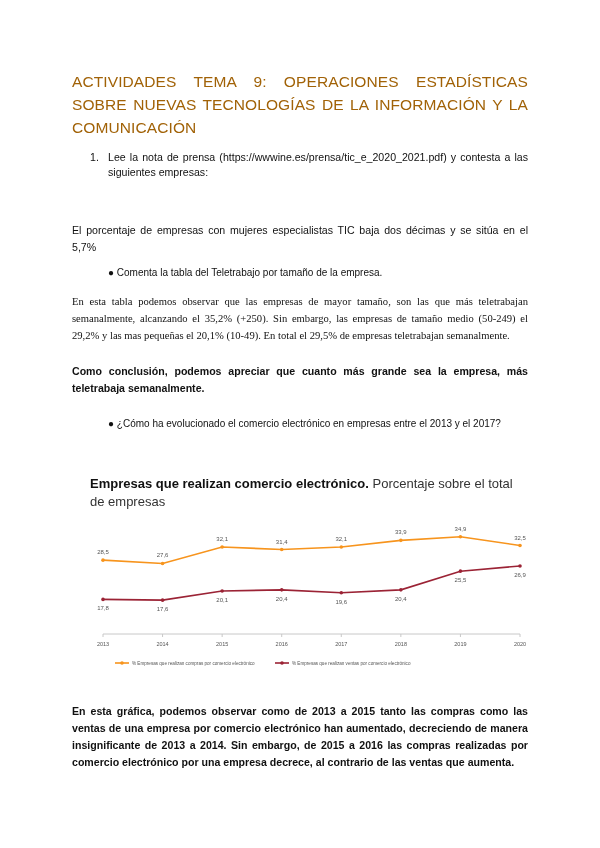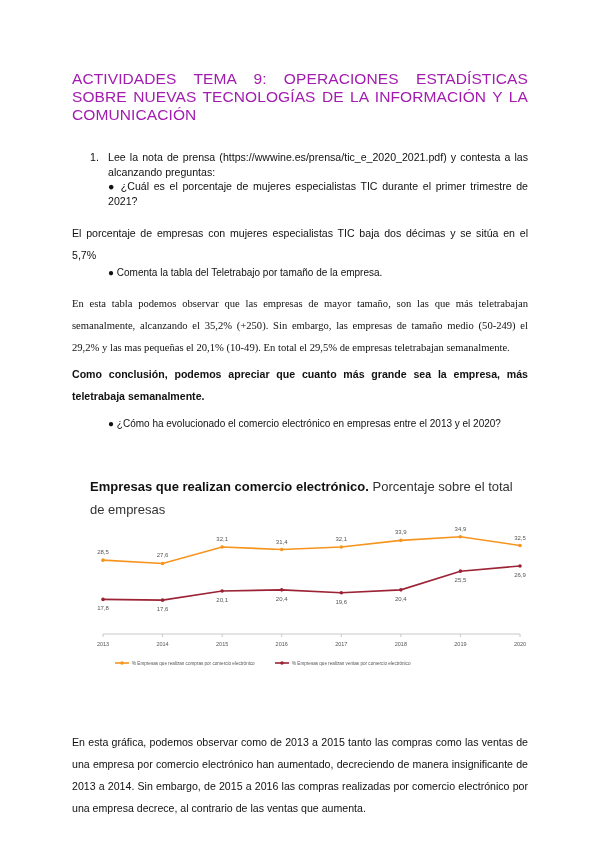--- a/index.html
+++ b/index.html
@@ -1,51 +1,50 @@
 <!DOCTYPE html>
 <html><head>
 <meta charset="utf-8">
 <style>
   html, body { margin: 0; padding: 0; background: #ffffff; }
   body { width: 600px; height: 848px; position: relative; overflow: hidden; font-family: "Liberation Sans", sans-serif; color: #111111; }
-  .page-title { position: absolute; left: 72px; top: 70px; width: 456px; font-size: 15.5px; line-height: 18px; color: #a21caf; text-align: justify; text-align-last: left; letter-spacing: 0.1px; }
-  .para { position: absolute; left: 72px; width: 456px; font-size: 10.6px; line-height: 22px; text-align: justify; }
+  .page-title { position: absolute; left: 72px; top: 70px; width: 456px; font-size: 15.5px; line-height: 23px; color: #a16207; text-align: justify; text-align-last: left; letter-spacing: 0.1px; }
+  .para { position: absolute; left: 72px; width: 456px; font-size: 10.6px; line-height: 17px; text-align: justify; }
   .list { position: absolute; left: 90px; top: 150px; width: 438px; font-size: 10.6px; line-height: 14.6px; }
   .list-num { position: absolute; left: 0; top: 0; }
   .list-body { margin-left: 18px; text-align: justify; }
   .bullet-line { text-align: justify; }
   .bullet-q { position: absolute; left: 108px; font-size: 10px; line-height: 14.6px; width: 420px; text-align: justify; }
-  .chart-title { position: absolute; left: 90px; top: 475px; width: 440px; font-size: 13px; line-height: 23px; color: #1a1a1a; }
+  .chart-title { position: absolute; left: 90px; top: 475px; width: 440px; font-size: 13px; line-height: 18px; color: #1a1a1a; }
   .chart-title b { font-weight: bold; color: #111; }
   .chart-title span.sub { color: #333; }
   svg#chart { position: absolute; left: 85px; top: 510px; width: 450px; height: 165px; }
   svg text { font-family: "Liberation Sans", sans-serif; }
 </style>
 </head>
 <body>
 
 <div class="page-title">ACTIVIDADES TEMA 9: OPERACIONES ESTADÍSTICAS SOBRE NUEVAS TECNOLOGÍAS DE LA INFORMACIÓN Y LA COMUNICACIÓN</div>
 
 <div class="list">
   <span class="list-num">1.</span>
   <div class="list-body">
-    <div>Lee la nota de prensa (https://wwwine.es/prensa/tic_e_2020_2021.pdf) y contesta a las alcanzando preguntas:</div>
-    <div class="bullet-line">● ¿Cuál es el porcentaje de mujeres especialistas TIC durante el primer trimestre de 2021?</div>
+    <div>Lee la nota de prensa (https://wwwine.es/prensa/tic_e_2020_2021.pdf) y contesta a las siguientes empresas:</div>
   </div>
 </div>
 
 <div class="para" style="top:222px;">El porcentaje de empresas con mujeres especialistas TIC baja dos décimas y se sitúa en el 5,7%</div>
 
 <div class="bullet-q" style="top:266px;">● Comenta la tabla del Teletrabajo por tamaño de la empresa.</div>
 
 <div class="para" style="top:293px;font-family:Liberation Serif, serif;">En esta tabla podemos observar que las empresas de mayor tamaño, son las que más teletrabajan semanalmente, alcanzando el 35,2% (+250). Sin embargo, las empresas de tamaño medio (50-249) el 29,2% y las mas pequeñas el 20,1% (10-49). En total el 29,5% de empresas teletrabajan semanalmente.</div>
 
 <div class="para" style="top:363px;font-weight:bold;">Como conclusión, podemos apreciar que cuanto más grande sea la empresa, más teletrabaja semanalmente.</div>
 
-<div class="bullet-q" style="top:417px;">● ¿Cómo ha evolucionado el comercio electrónico en empresas entre el 2013 y el 2020?</div>
+<div class="bullet-q" style="top:417px;">● ¿Cómo ha evolucionado el comercio electrónico en empresas entre el 2013 y el 2017?</div>
 
 <div class="chart-title">
   <b>Empresas que realizan comercio electrónico.</b>
   <span class="sub">Porcentaje sobre el total de empresas</span>
 </div>
 
 <svg id="chart" viewBox="0 0 450 165">
     <line x1="18" y1="124" x2="435" y2="124" stroke="#c8c8c8" stroke-width="1"></line>
     <line x1="18" y1="124" x2="18" y2="127" stroke="#c8c8c8" stroke-width="1"></line>
     <text x="18" y="136" font-size="5.5" fill="#555" text-anchor="middle">2013</text>
@@ -98,13 +97,13 @@
     <circle cx="435" cy="56.033333333333346" r="1.8" fill="#9B2335"></circle>
     <text x="435" y="67.03333333333335" font-size="6" fill="#555" text-anchor="middle">26,9</text>
     <line x1="30" y1="153" x2="44" y2="153" stroke="#F7941D" stroke-width="1.6"></line>
     <circle cx="37" cy="153" r="1.8" fill="#F7941D"></circle>
     <text x="47" y="155" font-size="4.6" fill="#555">% Empresas que realizan compras por comercio electrónico</text>
     <line x1="190" y1="153" x2="204" y2="153" stroke="#9B2335" stroke-width="1.6"></line>
     <circle cx="197" cy="153" r="1.8" fill="#9B2335"></circle>
     <text x="207" y="155" font-size="4.6" fill="#555">% Empresas que realizan ventas por comercio electrónico</text>
   </svg>
 
-<div class="para" style="top:731px;">En esta gráfica, podemos observar como de 2013 a 2015 tanto las compras como las ventas de una empresa por comercio electrónico han aumentado, decreciendo de manera insignificante de 2013 a 2014. Sin embargo, de 2015 a 2016 las compras realizadas por comercio electrónico por una empresa decrece, al contrario de las ventas que aumenta.</div>
+<div class="para" style="top:703px;font-weight:bold;">En esta gráfica, podemos observar como de 2013 a 2015 tanto las compras como las ventas de una empresa por comercio electrónico han aumentado, decreciendo de manera insignificante de 2013 a 2014. Sin embargo, de 2015 a 2016 las compras realizadas por comercio electrónico por una empresa decrece, al contrario de las ventas que aumenta.</div>
 
 </body></html>

